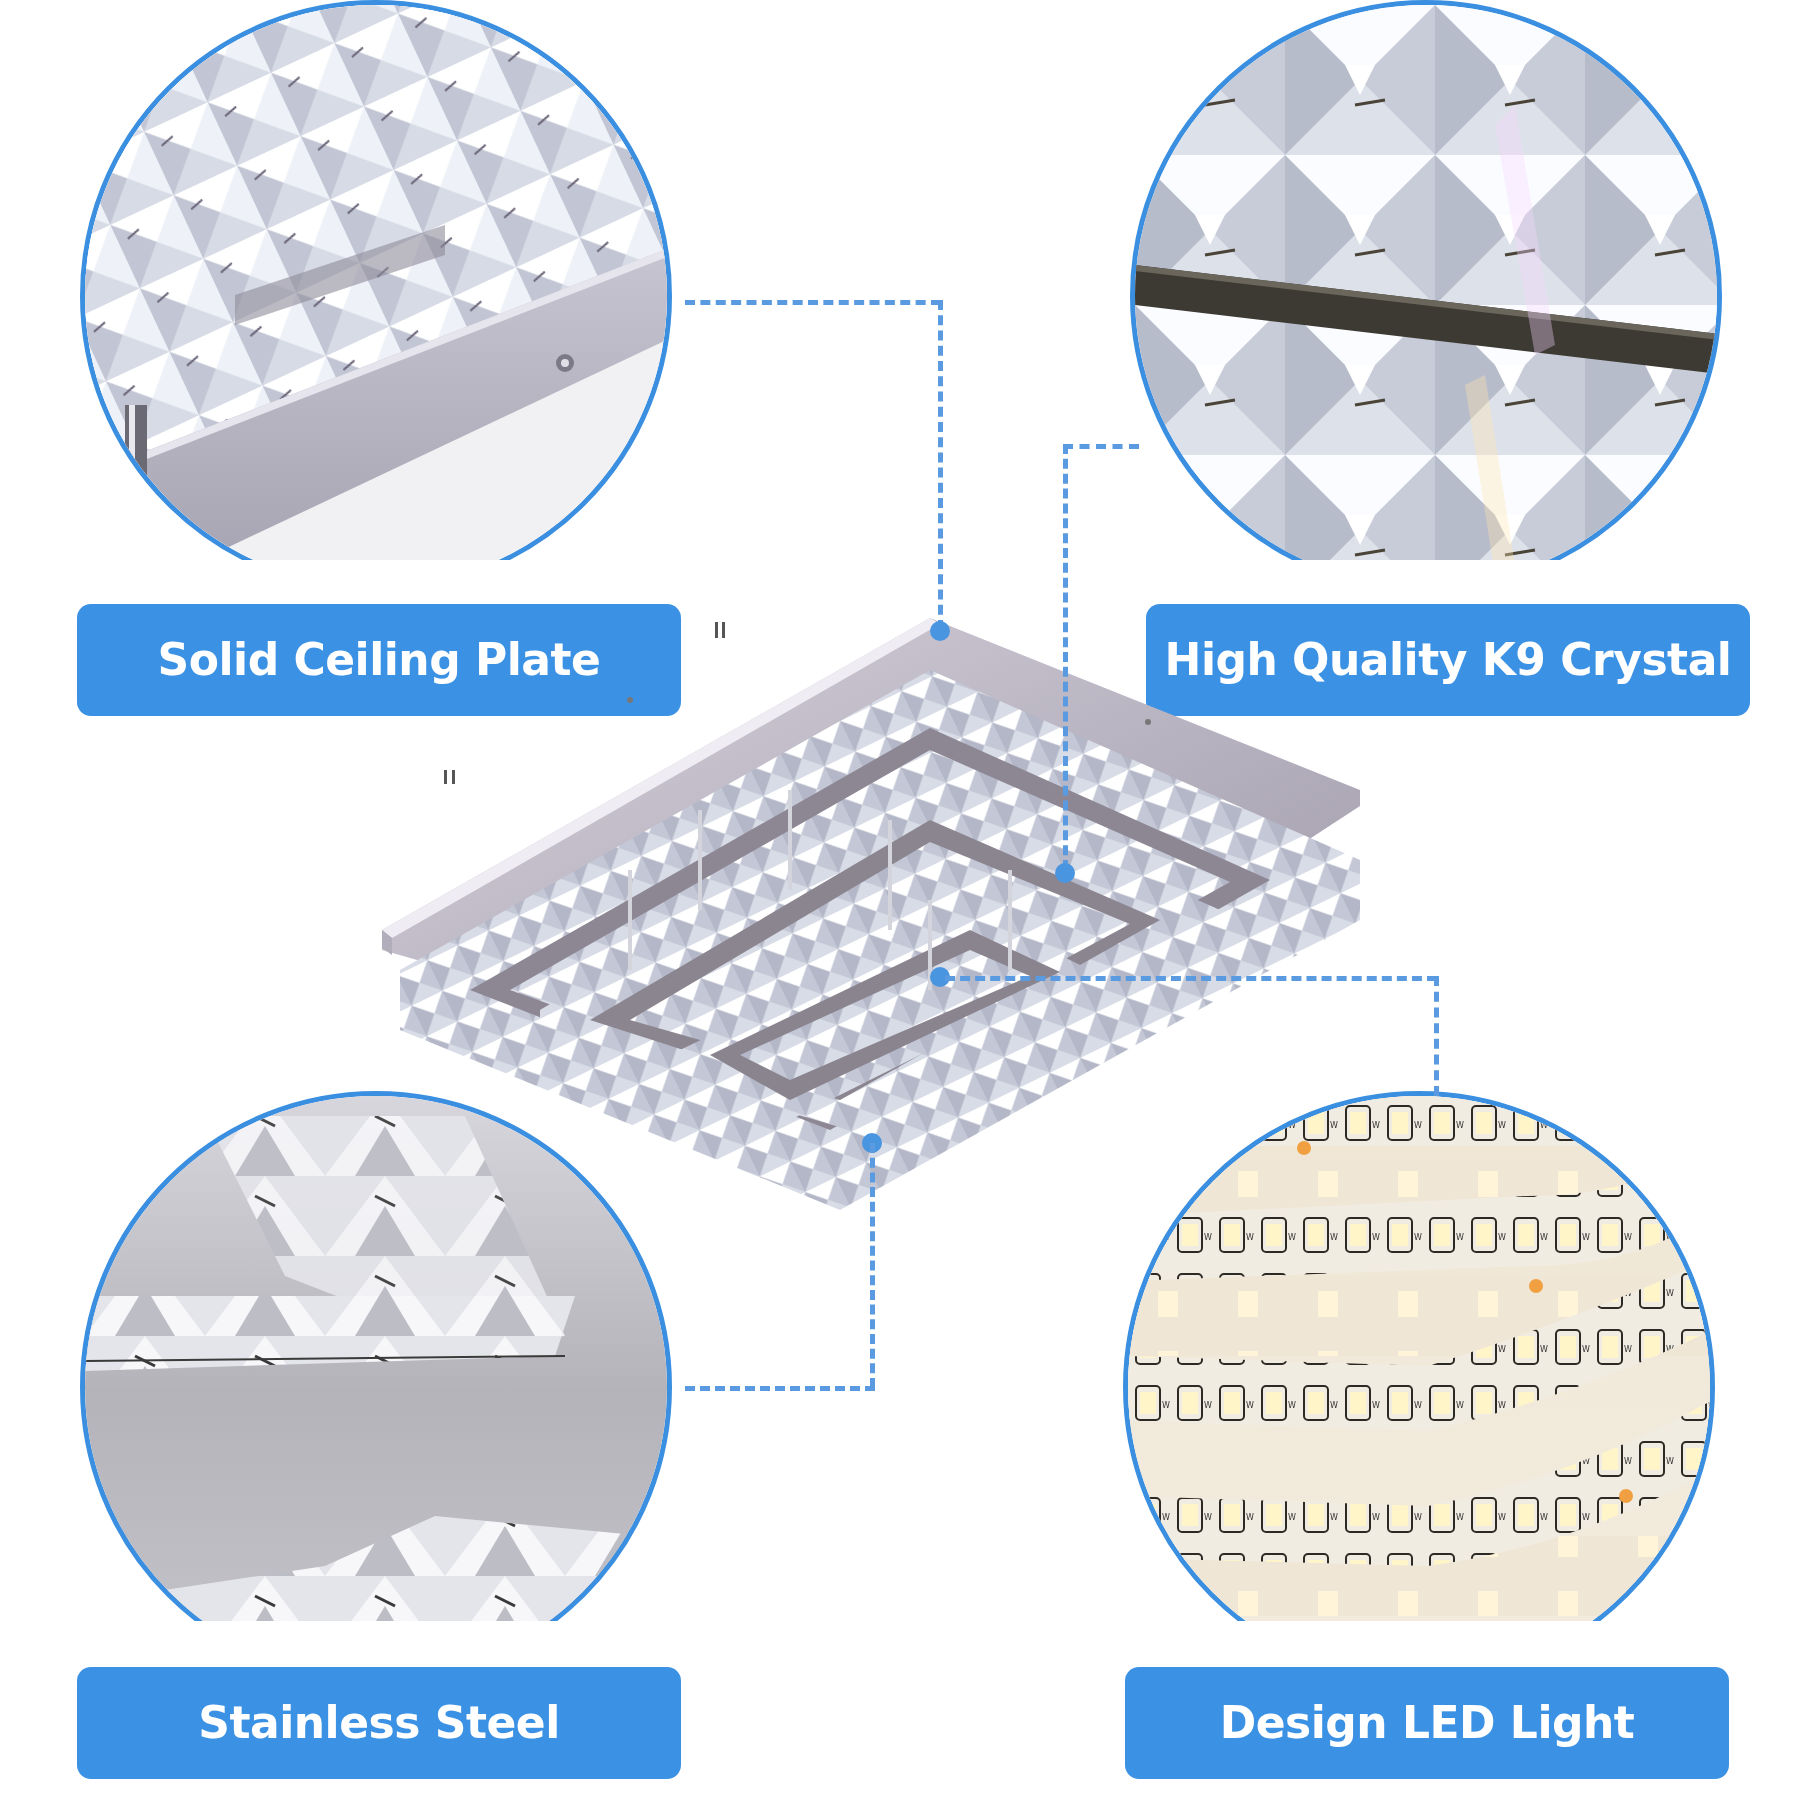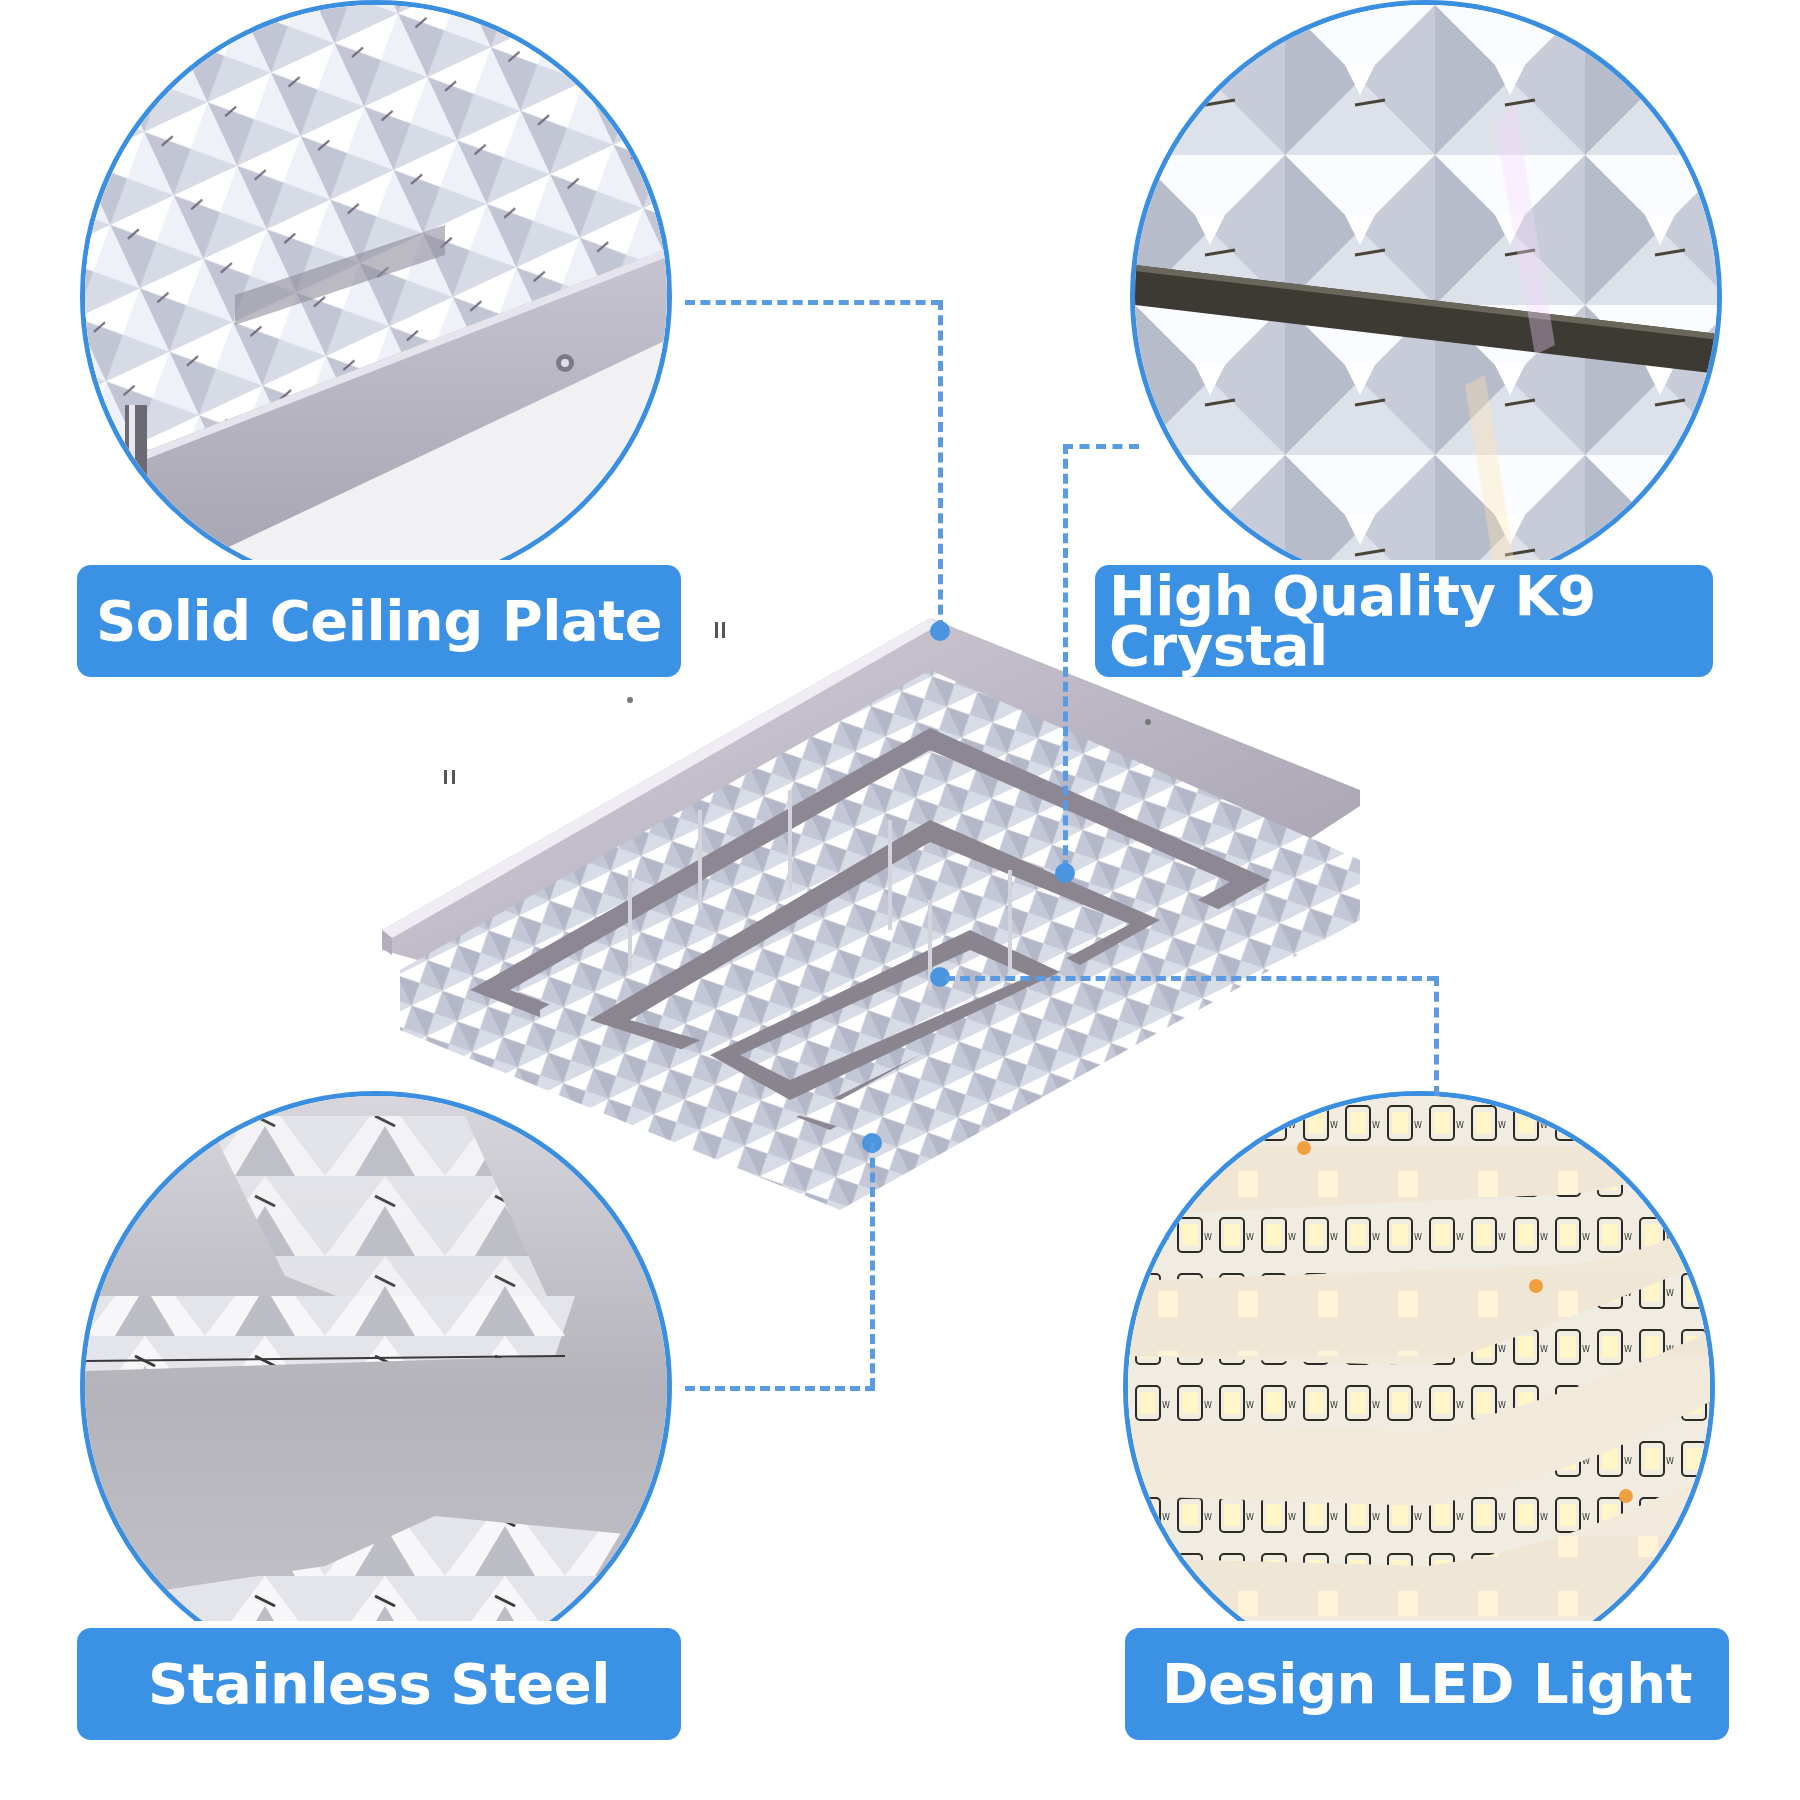--- a/index.html
+++ b/index.html
@@ -1,21 +1,21 @@
 <!DOCTYPE html>
 <html><head>
 <meta charset="utf-8">
 <style>
   html,body{margin:0;padding:0;background:#ffffff;}
   body{width:1800px;height:1800px;position:relative;overflow:hidden;font-family:"DejaVu Sans","Liberation Sans",sans-serif;}
   .abs{position:absolute;}
   
   .circle-wrap{position:absolute;width:600px;height:600px;overflow:hidden;}
   .circle{position:absolute;left:0;top:0;width:592px;height:592px;border-radius:50%;border:5px solid #3b8fe0;box-sizing:border-box;overflow:hidden;}
-  .label{position:absolute;width:604px;height:112px;background:#3b91e3;border-radius:14px;color:#fff;display:flex;align-items:center;justify-content:center;text-align:left;font-weight:bold;font-size:56px;line-height:50px;letter-spacing:-0.5px;}
+  .label{position:absolute;width:604px;height:112px;background:#3b91e3;border-radius:14px;color:#fff;display:flex;align-items:center;justify-content:center;text-align:right;font-weight:bold;font-size:44px;line-height:50px;letter-spacing:-0.5px;margin-top:39px;}
   .dash-h{position:absolute;height:0;border-top:5px dashed #5a9ae0;}
   .dash-v{position:absolute;width:0;border-left:5px dashed #5a9ae0;}
   .dot{position:absolute;width:20px;height:20px;border-radius:50%;background:#4a95e0;}
 </style>
 </head>
 <body>
 
 <div class="circle-wrap" style="left:80px;top:0px;height:560px;">
   <div class="circle" style="top:0;">
     <svg width="592" height="592" viewBox="0 0 592 592">
@@ -63,21 +63,21 @@
         </pattern>
       </defs>
       <rect width="592" height="592" fill="url(#crys2)"></rect>
       <polygon points="0,260 592,330 592,370 0,300" fill="#3d3a33"></polygon>
       <polygon points="0,260 592,330 592,336 0,266" fill="#6a665c"></polygon>
       <polygon points="360,120 380,100 420,340 400,350" fill="#f6d7ff" opacity=".35"></polygon>
       <polygon points="330,380 350,370 380,560 360,570" fill="#ffe6b0" opacity=".35"></polygon>
     </svg>
   </div>
 </div>
-<div class="label" style="left:1095px;top:565px;padding-left:14px;">
+<div class="label" style="left:1146px;top:565px;">
   <span>High Quality K9 Crystal</span>
 </div>
 
 <div class="abs" style="left:370px;top:610px;width:1000px;height:600px;">
   <svg width="1000" height="600" viewBox="0 0 1000 600">
     <defs>
       <pattern id="crysRow" width="34" height="34" patternUnits="userSpaceOnUse" patternTransform="rotate(-26)">
         <rect width="34" height="34" fill="#e7eaf2"></rect>
         <polygon points="0,0 34,0 17,17" fill="#ffffff"></polygon>
         <polygon points="34,0 34,34 17,17" fill="#c4c8d6"></polygon>

